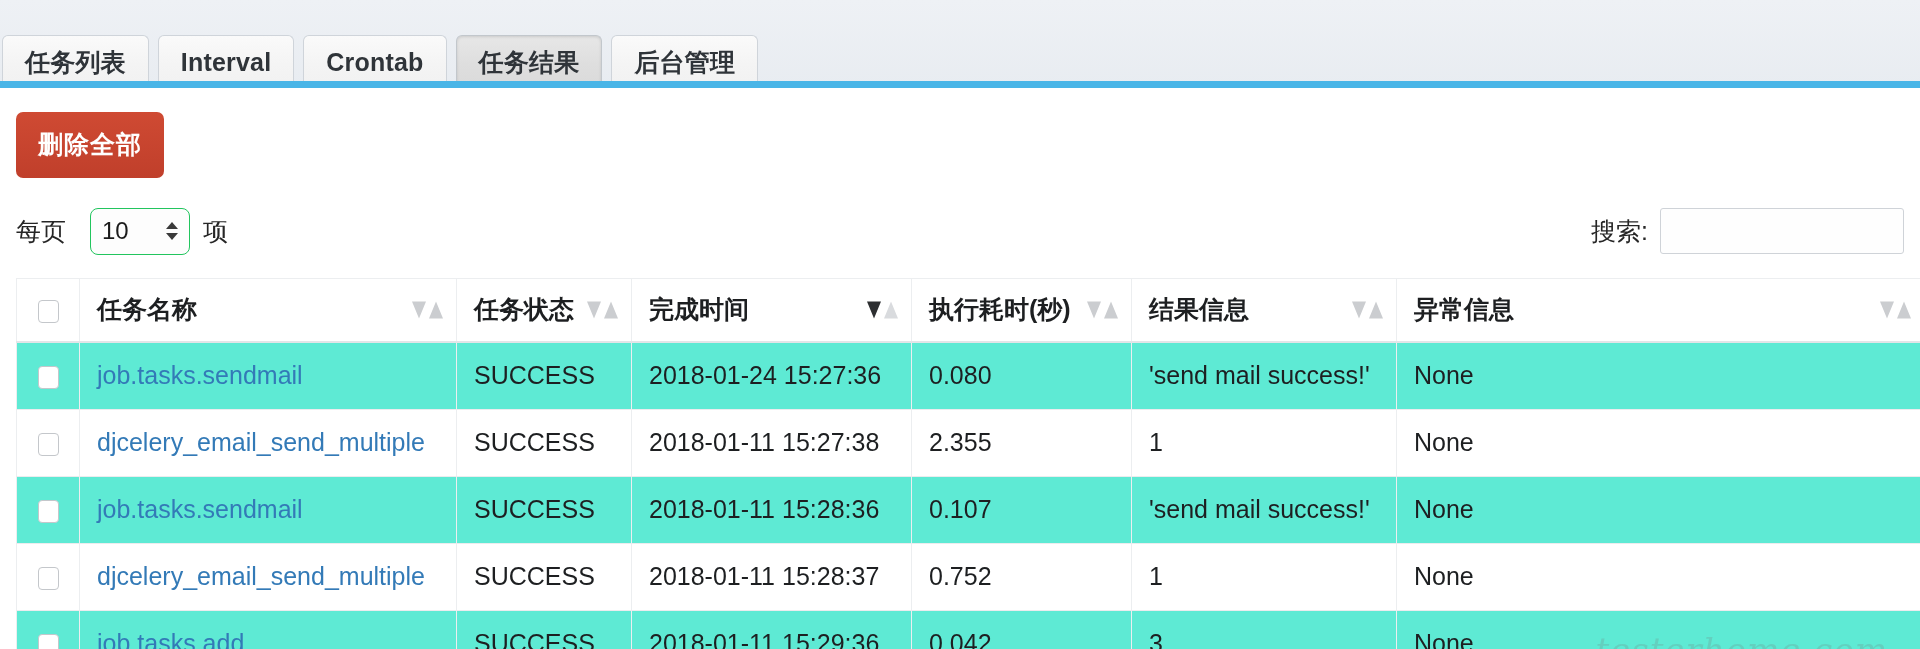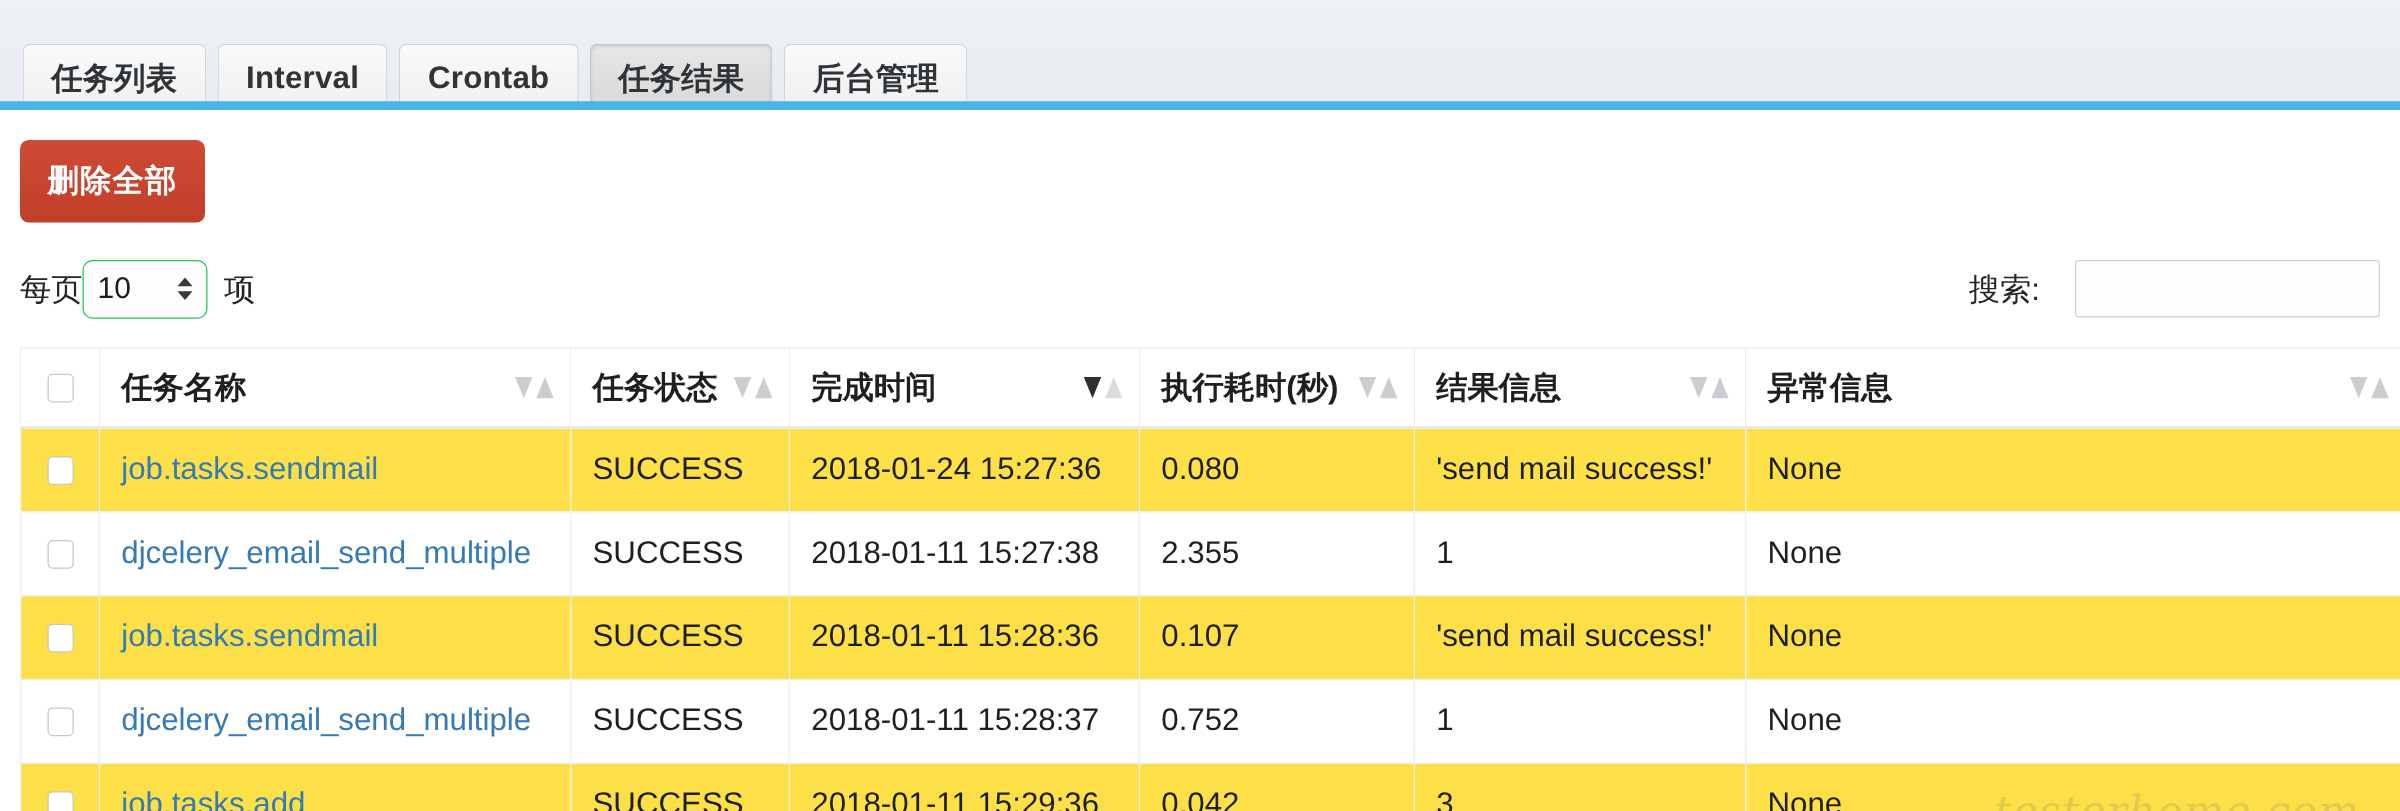--- a/index.html
+++ b/index.html
@@ -19,21 +19,21 @@
     position: relative;
     height: 88px;
     background: linear-gradient(to bottom, #eef1f5 0%, #e8ecf1 100%);
     box-sizing: border-box;
     padding: 27px 0 0 0;
   }
   .tabs {
     display: flex;
     align-items: flex-end;
     height: 61px;
-    padding-left: 18px;
+    padding-left: 2px;
     box-sizing: border-box;
   }
   .tab {
     position: relative;
     height: 53px;
     min-width: 80px;
     margin-right: 9px;
     padding: 0 22px;
     display: flex;
     align-items: center;
@@ -90,21 +90,21 @@
     align-items: center;
     justify-content: space-between;
     height: 50px;
   }
   .length-group {
     display: flex;
     align-items: center;
     font-size: 25px;
     color: #262626;
   }
-  .length-label-left { margin-right: 0; }
+  .length-label-left { margin-right: 24px; }
   .length-label-right { margin-left: 13px; }
   .select-wrap {
     position: relative;
     width: 100px;
     height: 47px;
     border: 1px solid #22c55e;
     border-radius: 8px;
     background: #fdfdfd;
     box-sizing: border-box;
     display: flex;
@@ -132,21 +132,20 @@
     border-right: 6px solid transparent;
   }
   .stepper .up   { border-bottom: 7px solid #3a3a3a; margin-bottom: 4px; }
   .stepper .down { border-top: 7px solid #3a3a3a; }
 
   .search-group {
     display: flex;
     align-items: center;
     font-size: 25px;
     color: #262626;
-    gap: 16px;
   }
   .search-group label { margin-right: 12px; }
   .search-input {
     width: 244px;
     height: 46px;
     box-sizing: border-box;
     border: 1px solid #cfd3d8;
     border-radius: 3px;
     background: #fefefe;
     padding: 0 10px;
@@ -223,21 +222,21 @@
 
   table.results tr.row td {
     padding: 18px 10px 19px 17px;
     color: #1d1f21;
     border-bottom: 1px solid #ececee;
     box-sizing: border-box;
     white-space: nowrap;
     overflow: hidden;
     text-overflow: ellipsis;
   }
-  table.results tr.odd td { background: #fde047; }
+  table.results tr.odd td { background: #5eead4; }
   table.results tr.even td { background: #ffffff; }
   td a.tasklink {
     color: #337ab7;
     text-decoration: none;
     cursor: pointer;
   }
 
   .watermark {
     position: absolute;
     right: 32px;

